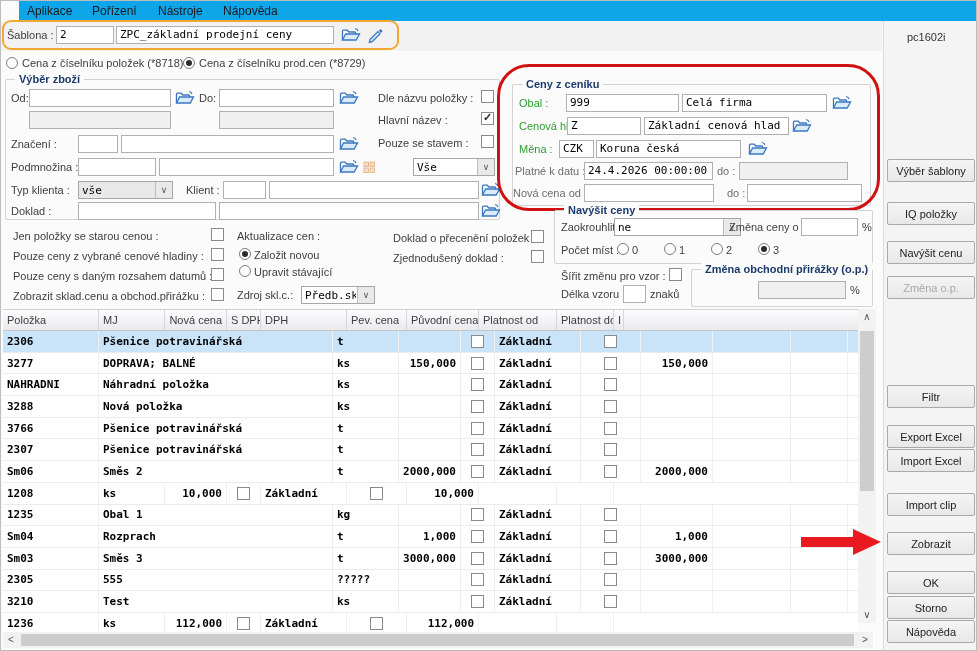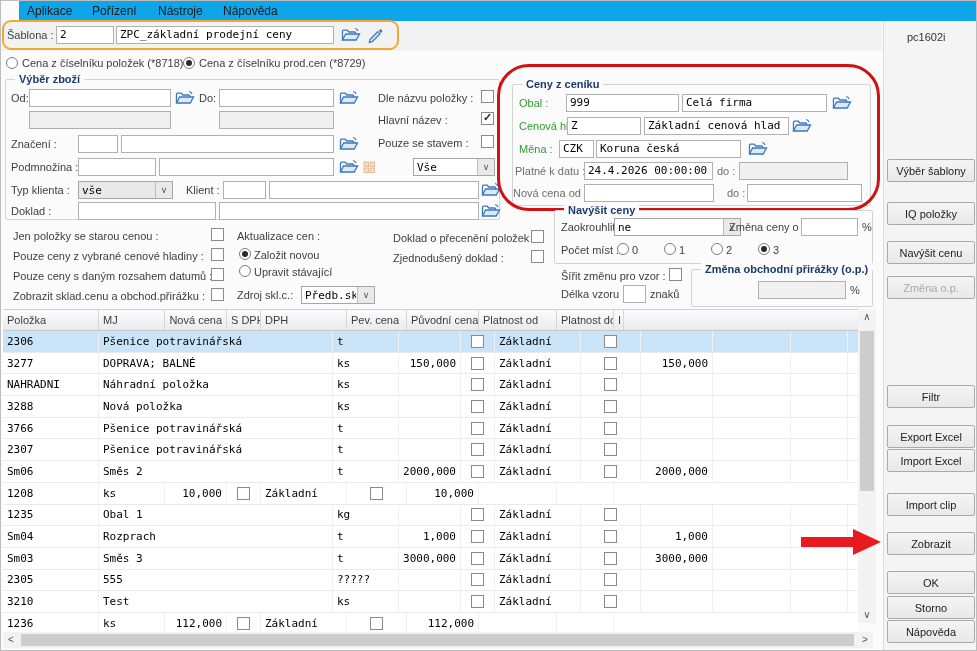--- a/index.html
+++ b/index.html
@@ -35,21 +35,21 @@
   .btn.dis{color:#a8a8a8;}
   .ic{position:absolute;}
   
   .orange-rect{position:absolute;left:1px;top:19px;width:397px;height:30px;border:2px solid #f0a832;border-radius:9px;box-sizing:border-box;pointer-events:none;}
   .red-oval{position:absolute;left:496px;top:63px;width:383px;height:147px;border:3px solid #cf1111;border-radius:32px;box-sizing:border-box;pointer-events:none;}
   
   #tbl{position:absolute;left:2px;top:308px;width:855px;height:314px;background:#fff;font:11px "DejaVu Sans Mono",monospace;}
   .thead{display:flex;height:20px;background:linear-gradient(#fcfcfd,#e9eaec);border-top:1px solid #d0d0d0;border-bottom:1px solid #c6c6c6;
          font:11px "Liberation Sans",sans-serif;color:#3c3c3c;}
   .thead .cell{border-right:1px solid #d6d6d6;}
-  .trow{display:flex;height:20.7px;border-bottom:1px solid #ebebeb;background:#fff;}
+  .trow{display:flex;height:20.7px;border-bottom:1px solid #ebebeb;background:#fff;font-weight:bold;}
   .trow.sel{background:#c9e4f8;}
   .cell{box-sizing:border-box;padding:0 4px;display:flex;align-items:center;overflow:hidden;white-space:nowrap;border-right:1px solid #f0f0f0;}
   .c-polozka{width:96px;} .c-nazev{width:234px;} .c-mj{width:66px;} .c-nova{width:62px;justify-content:flex-end;}
   .c-sdph{width:34px;justify-content:center;} .c-dph{width:86px;} .c-pev{width:60px;justify-content:center;}
   .c-puv{width:72px;justify-content:flex-end;} .c-pod{width:78px;} .c-pdo{width:57px;} .c-sliver{width:10px;border-right:none;}
   .thead .c-nova{justify-content:flex-end;} .thead .c-puv{justify-content:flex-start;}
   .thead .c-sdph,.thead .c-pev{justify-content:flex-start;}
   .tcb{width:13px;height:13px;border:1px solid #8a8a8a;background:#fff;box-sizing:border-box;}
   
   .sb-track{position:absolute;background:#f2f2f2;}

